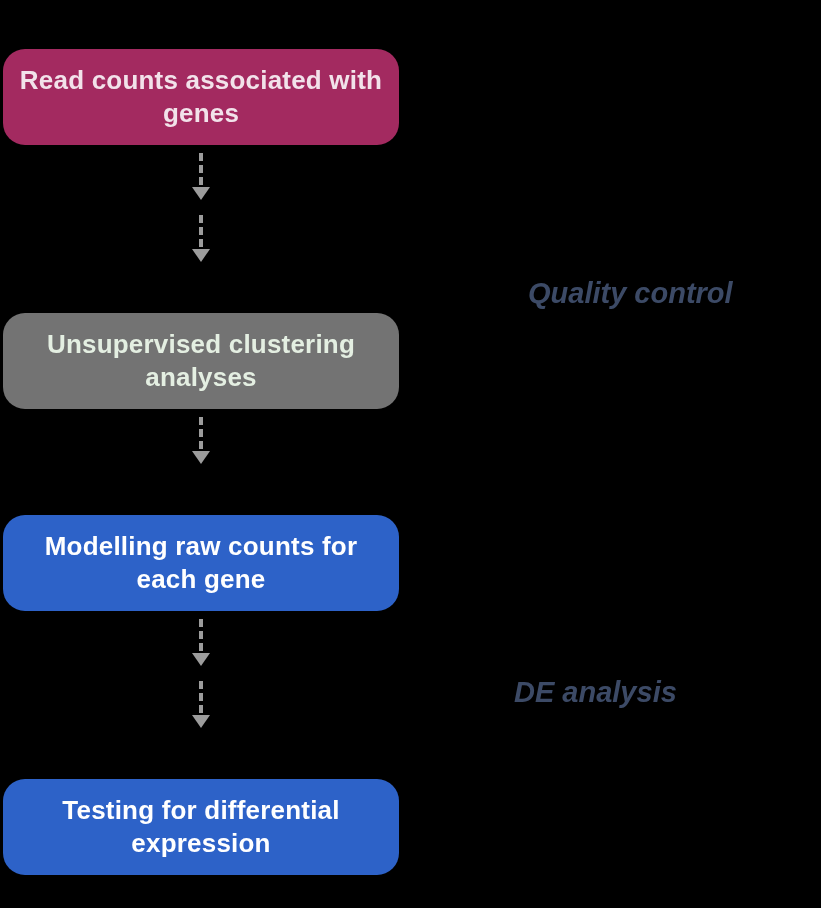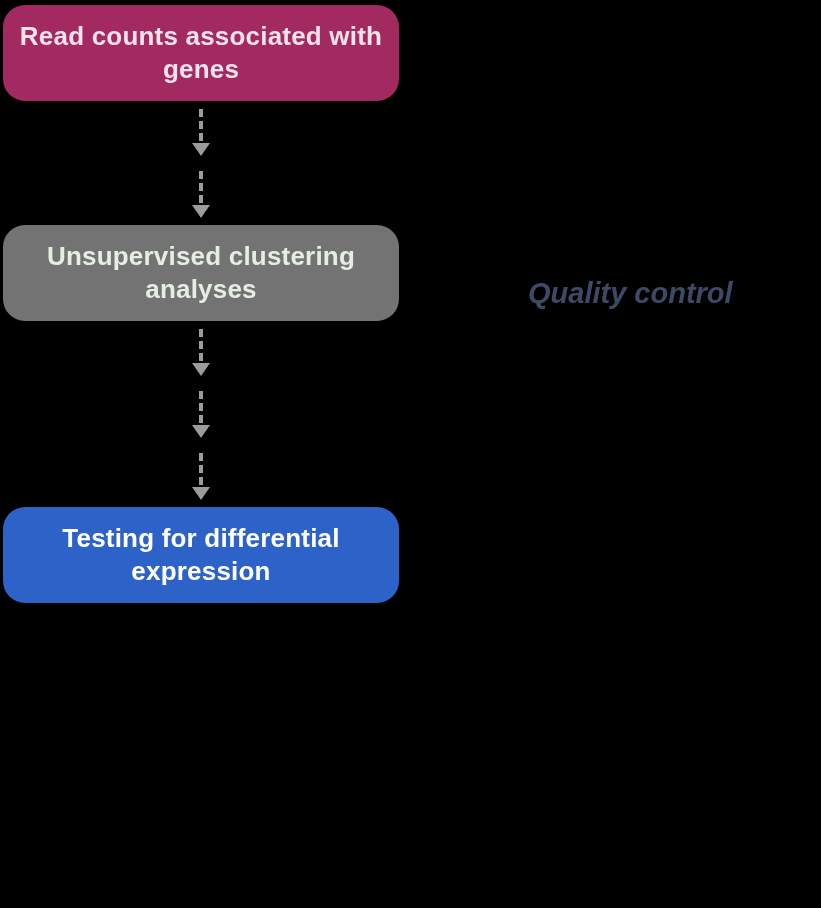--- a/index.html
+++ b/index.html
@@ -33,20 +33,21 @@
     display: flex;
     align-items: center;
     justify-content: center;
     text-align: center;
     padding: 0 14px;
     box-sizing: border-box;
     font-size: 26px;
     font-weight: bold;
     line-height: 33px;
     letter-spacing: 0.2px;
+    margin-top: 44px;
   }
   .arrow {
     height: 62px;
     display: flex;
     flex-direction: column;
     align-items: center;
     justify-content: center;
   }
   .arrow .dash {
     width: 0;
@@ -96,34 +97,38 @@
 
     <div class="step" style="background: #737373; color: rgb(228, 239, 226);">
       <span>Unsupervised clustering analyses</span>
     </div>
 
     <div class="arrow">
       <div class="dash" style="border-left-color: rgb(156, 156, 156);"></div>
       <div class="head" style="border-top-color: rgb(156, 156, 156);"></div>
     </div>
 
+    <div class="step" style="background: rgb(45, 98, 200); color: rgb(255, 255, 255);">
+      <span>Modelling raw counts for each gene</span>
+    </div>
 
     <div class="arrow">
       <div class="dash" style="border-left-color: rgb(156, 156, 156);"></div>
       <div class="head" style="border-top-color: rgb(156, 156, 156);"></div>
     </div>
 
 
     <div class="arrow">
       <div class="dash" style="border-left-color: rgb(156, 156, 156);"></div>
       <div class="head" style="border-top-color: rgb(156, 156, 156);"></div>
     </div>
 
     <div class="step" style="background: rgb(45, 98, 200); color: rgb(255, 255, 255);">
       <span>Testing for differential expression</span>
     </div>
 
   </div>
 
   <div class="annotation qc" style="color: rgb(60, 74, 102); margin-left: 14px;">Quality control</div>
 
+  <div class="annotation de" style="color: rgb(60, 74, 102);">DE analysis</div>
 
 </div>
 
 </body></html>

